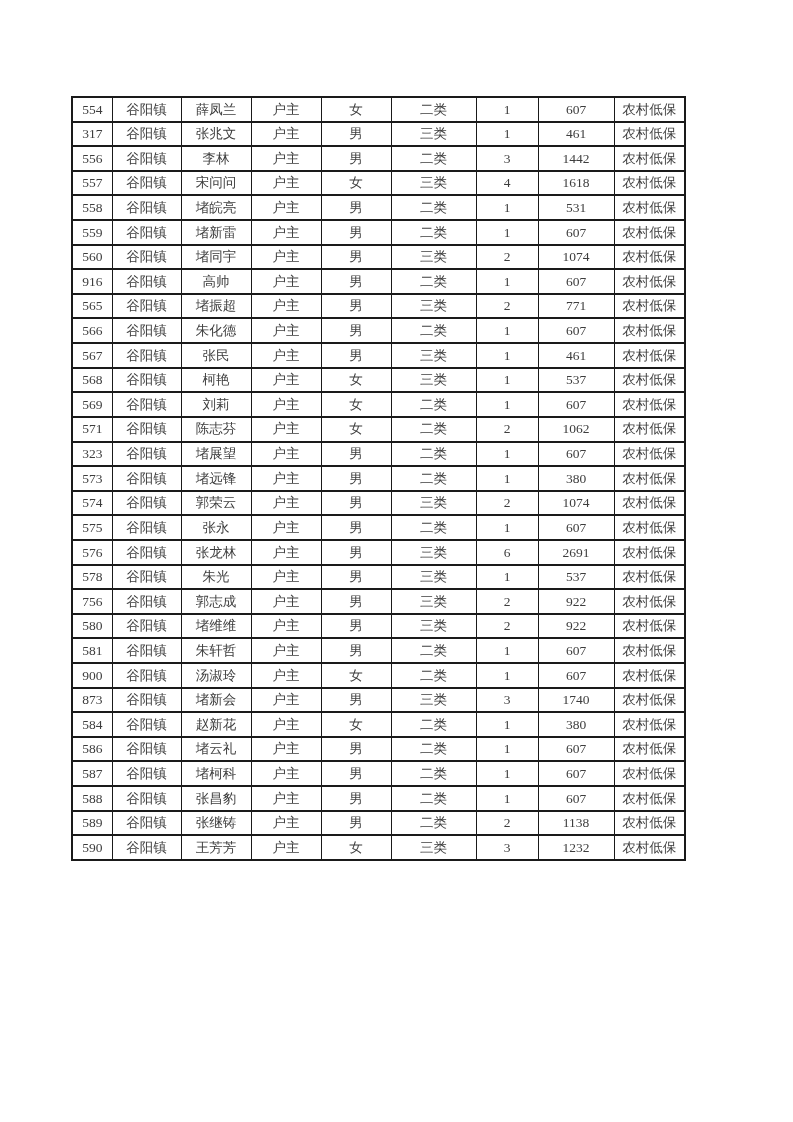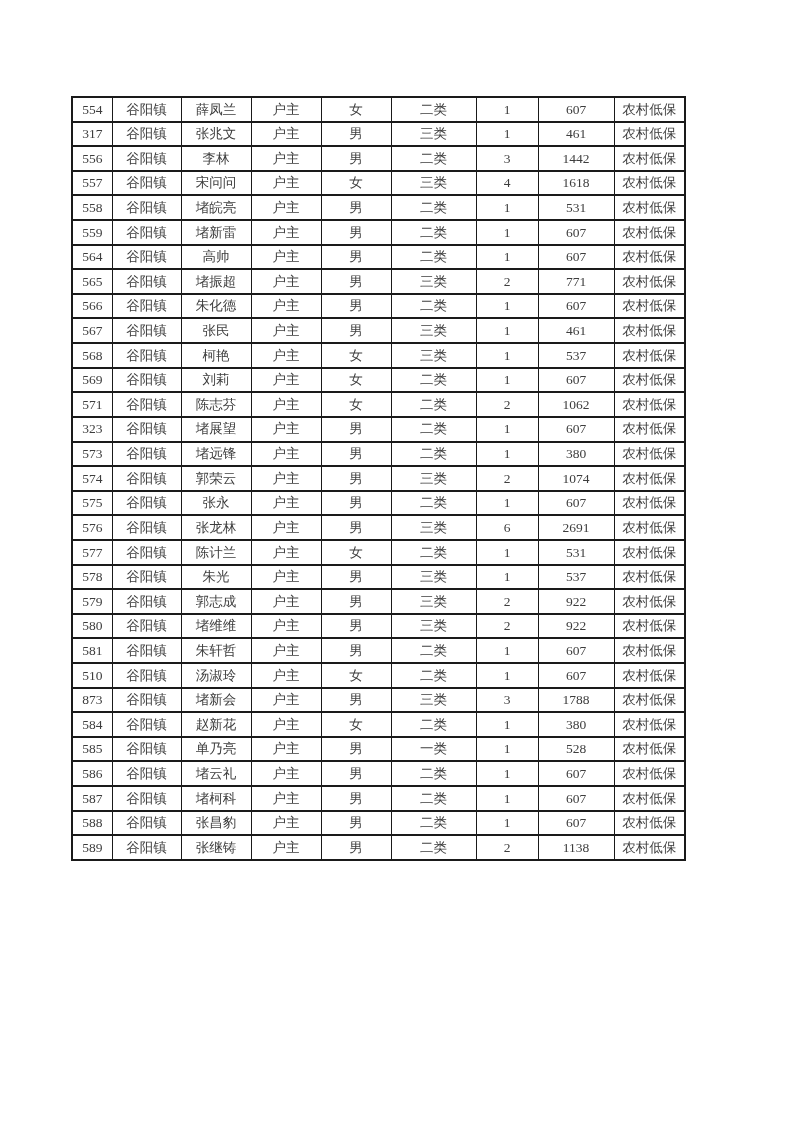--- a/index.html
+++ b/index.html
@@ -119,21 +119,32 @@
           <td>谷阳镇</td>
           <td>堵新雷</td>
           <td>户主</td>
           <td>男</td>
           <td>二类</td>
           <td>1</td>
           <td>607</td>
           <td>农村低保</td>
         </tr>
         <tr>
-          <td>564</td>
+          <td>560</td>
+          <td>谷阳镇</td>
+          <td>堵同宇</td>
+          <td>户主</td>
+          <td>男</td>
+          <td>三类</td>
+          <td>2</td>
+          <td>1074</td>
+          <td>农村低保</td>
+        </tr>
+        <tr>
+          <td>916</td>
           <td>谷阳镇</td>
           <td>高帅</td>
           <td>户主</td>
           <td>男</td>
           <td>二类</td>
           <td>1</td>
           <td>607</td>
           <td>农村低保</td>
         </tr>
         <tr>
@@ -251,43 +262,32 @@
           <td>谷阳镇</td>
           <td>张龙林</td>
           <td>户主</td>
           <td>男</td>
           <td>三类</td>
           <td>6</td>
           <td>2691</td>
           <td>农村低保</td>
         </tr>
         <tr>
-          <td>577</td>
-          <td>谷阳镇</td>
-          <td>陈计兰</td>
-          <td>户主</td>
-          <td>女</td>
-          <td>二类</td>
-          <td>1</td>
-          <td>531</td>
-          <td>农村低保</td>
-        </tr>
-        <tr>
           <td>578</td>
           <td>谷阳镇</td>
           <td>朱光</td>
           <td>户主</td>
           <td>男</td>
           <td>三类</td>
           <td>1</td>
           <td>537</td>
           <td>农村低保</td>
         </tr>
         <tr>
-          <td>579</td>
+          <td>756</td>
           <td>谷阳镇</td>
           <td>郭志成</td>
           <td>户主</td>
           <td>男</td>
           <td>三类</td>
           <td>2</td>
           <td>922</td>
           <td>农村低保</td>
         </tr>
         <tr>
@@ -306,64 +306,53 @@
           <td>谷阳镇</td>
           <td>朱轩哲</td>
           <td>户主</td>
           <td>男</td>
           <td>二类</td>
           <td>1</td>
           <td>607</td>
           <td>农村低保</td>
         </tr>
         <tr>
-          <td>510</td>
+          <td>900</td>
           <td>谷阳镇</td>
           <td>汤淑玲</td>
           <td>户主</td>
           <td>女</td>
           <td>二类</td>
           <td>1</td>
           <td>607</td>
           <td>农村低保</td>
         </tr>
         <tr>
           <td>873</td>
           <td>谷阳镇</td>
           <td>堵新会</td>
           <td>户主</td>
           <td>男</td>
           <td>三类</td>
           <td>3</td>
-          <td>1788</td>
+          <td>1740</td>
           <td>农村低保</td>
         </tr>
         <tr>
           <td>584</td>
           <td>谷阳镇</td>
           <td>赵新花</td>
           <td>户主</td>
           <td>女</td>
           <td>二类</td>
           <td>1</td>
           <td>380</td>
           <td>农村低保</td>
         </tr>
         <tr>
-          <td>585</td>
-          <td>谷阳镇</td>
-          <td>单乃亮</td>
-          <td>户主</td>
-          <td>男</td>
-          <td>一类</td>
-          <td>1</td>
-          <td>528</td>
-          <td>农村低保</td>
-        </tr>
-        <tr>
           <td>586</td>
           <td>谷阳镇</td>
           <td>堵云礼</td>
           <td>户主</td>
           <td>男</td>
           <td>二类</td>
           <td>1</td>
           <td>607</td>
           <td>农村低保</td>
         </tr>
@@ -391,17 +380,28 @@
         </tr>
         <tr>
           <td>589</td>
           <td>谷阳镇</td>
           <td>张继铸</td>
           <td>户主</td>
           <td>男</td>
           <td>二类</td>
           <td>2</td>
           <td>1138</td>
+          <td>农村低保</td>
+        </tr>
+        <tr>
+          <td>590</td>
+          <td>谷阳镇</td>
+          <td>王芳芳</td>
+          <td>户主</td>
+          <td>女</td>
+          <td>三类</td>
+          <td>3</td>
+          <td>1232</td>
           <td>农村低保</td>
         </tr>
       </tbody>
   </table>
 </div>
 
 </body></html>

